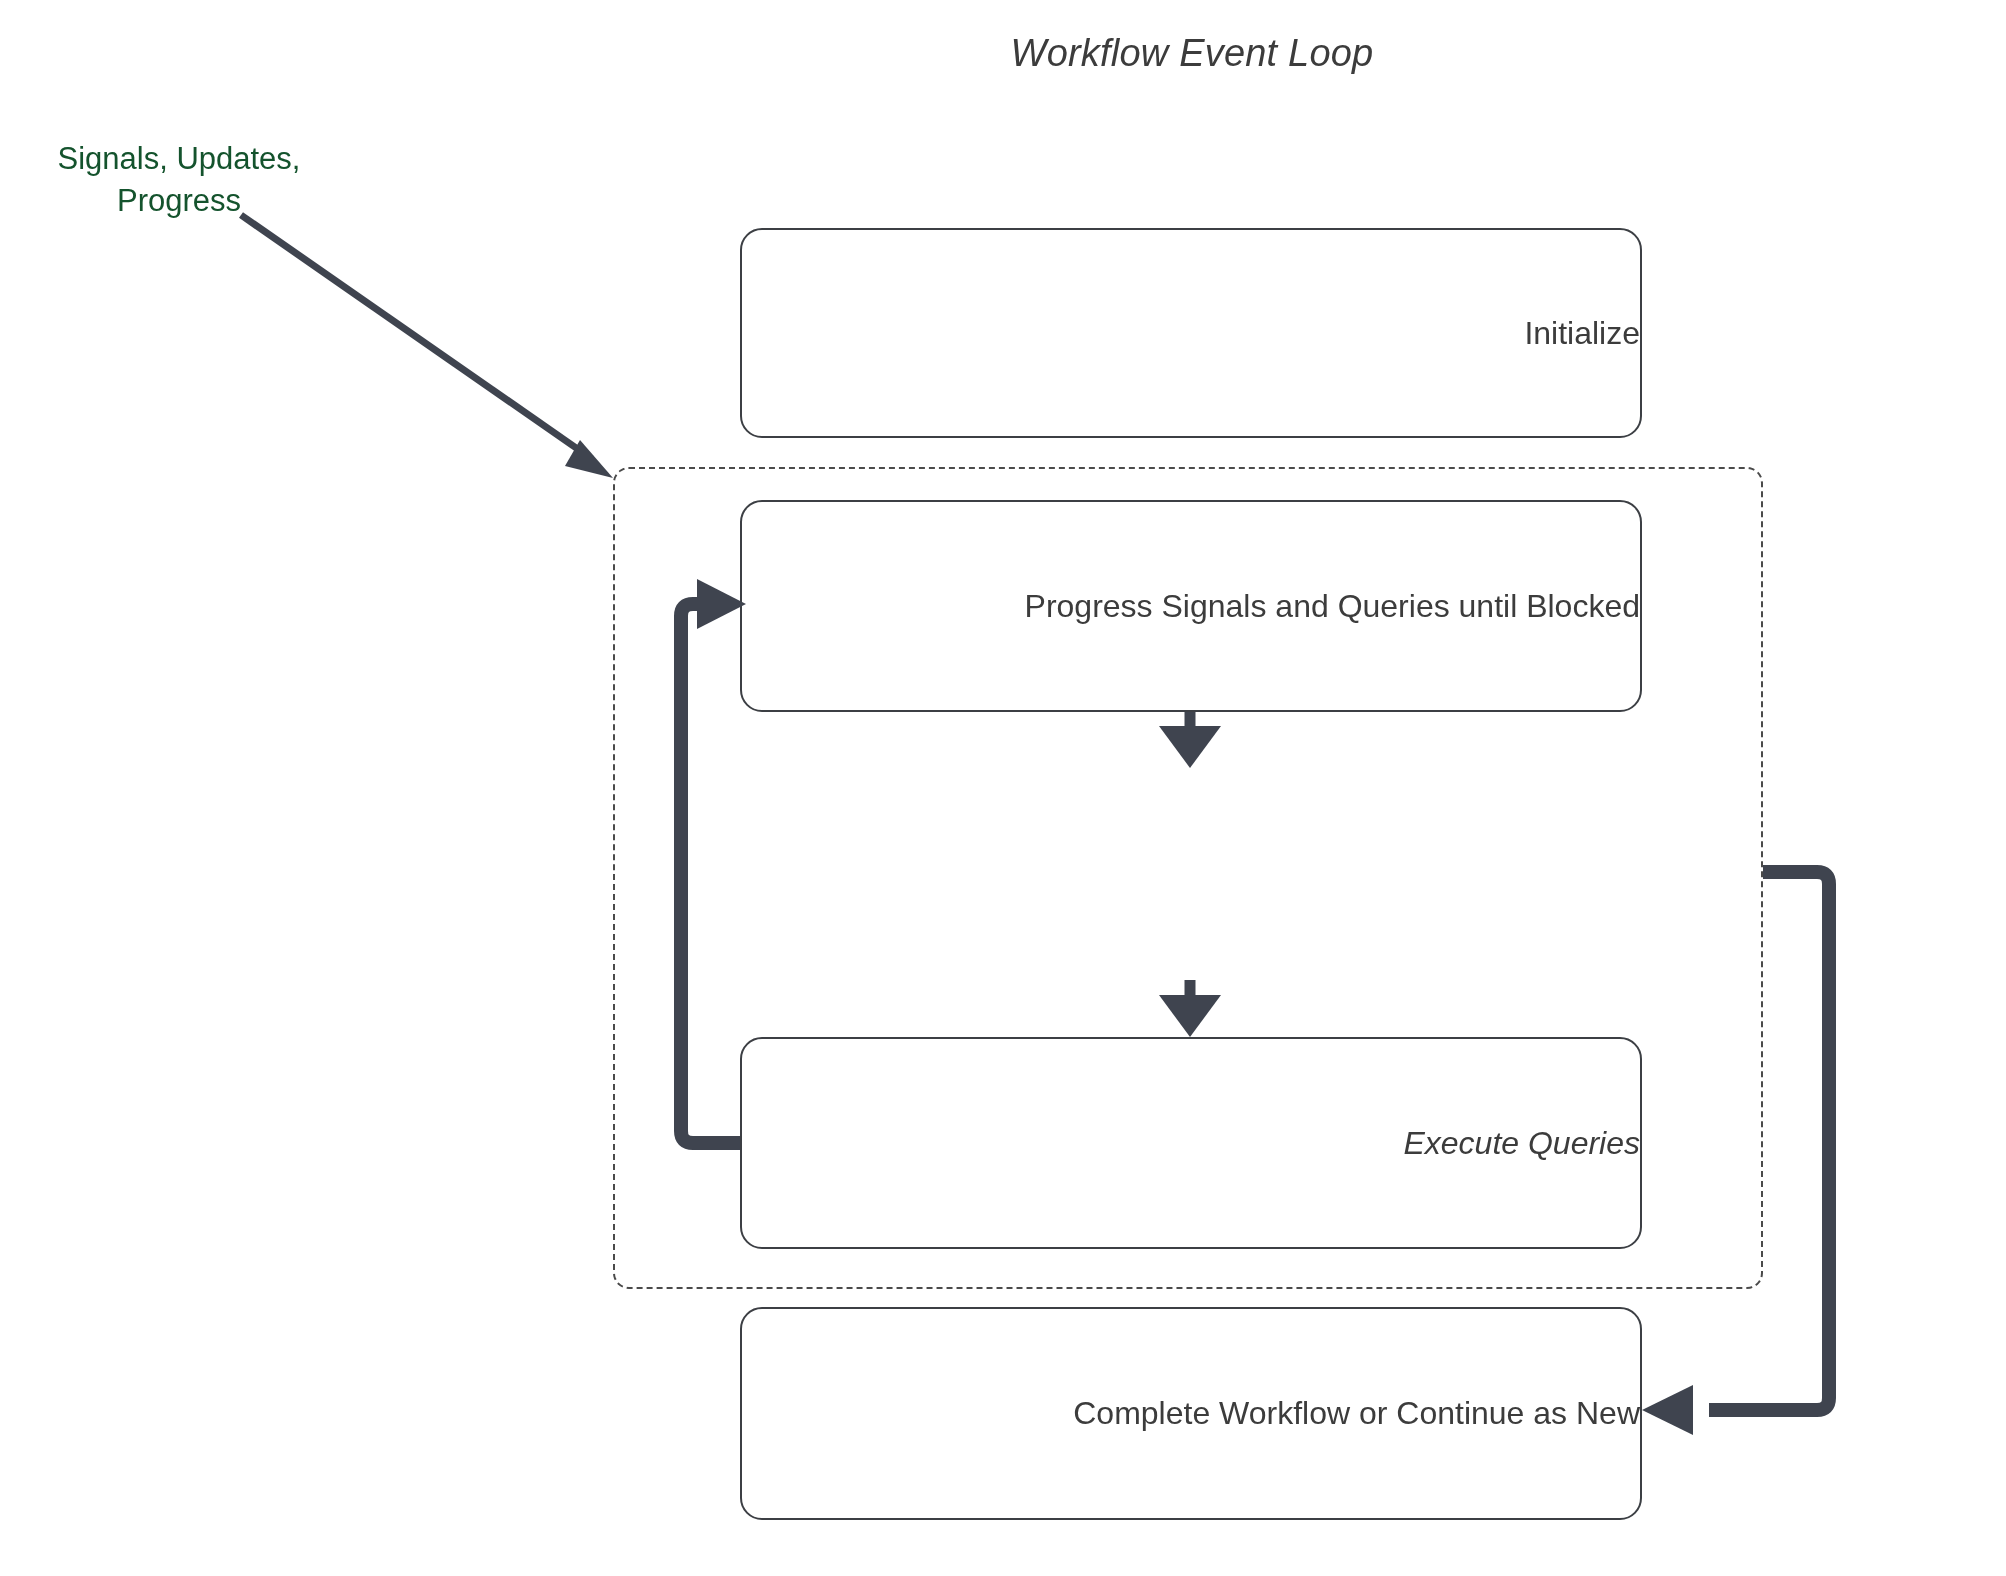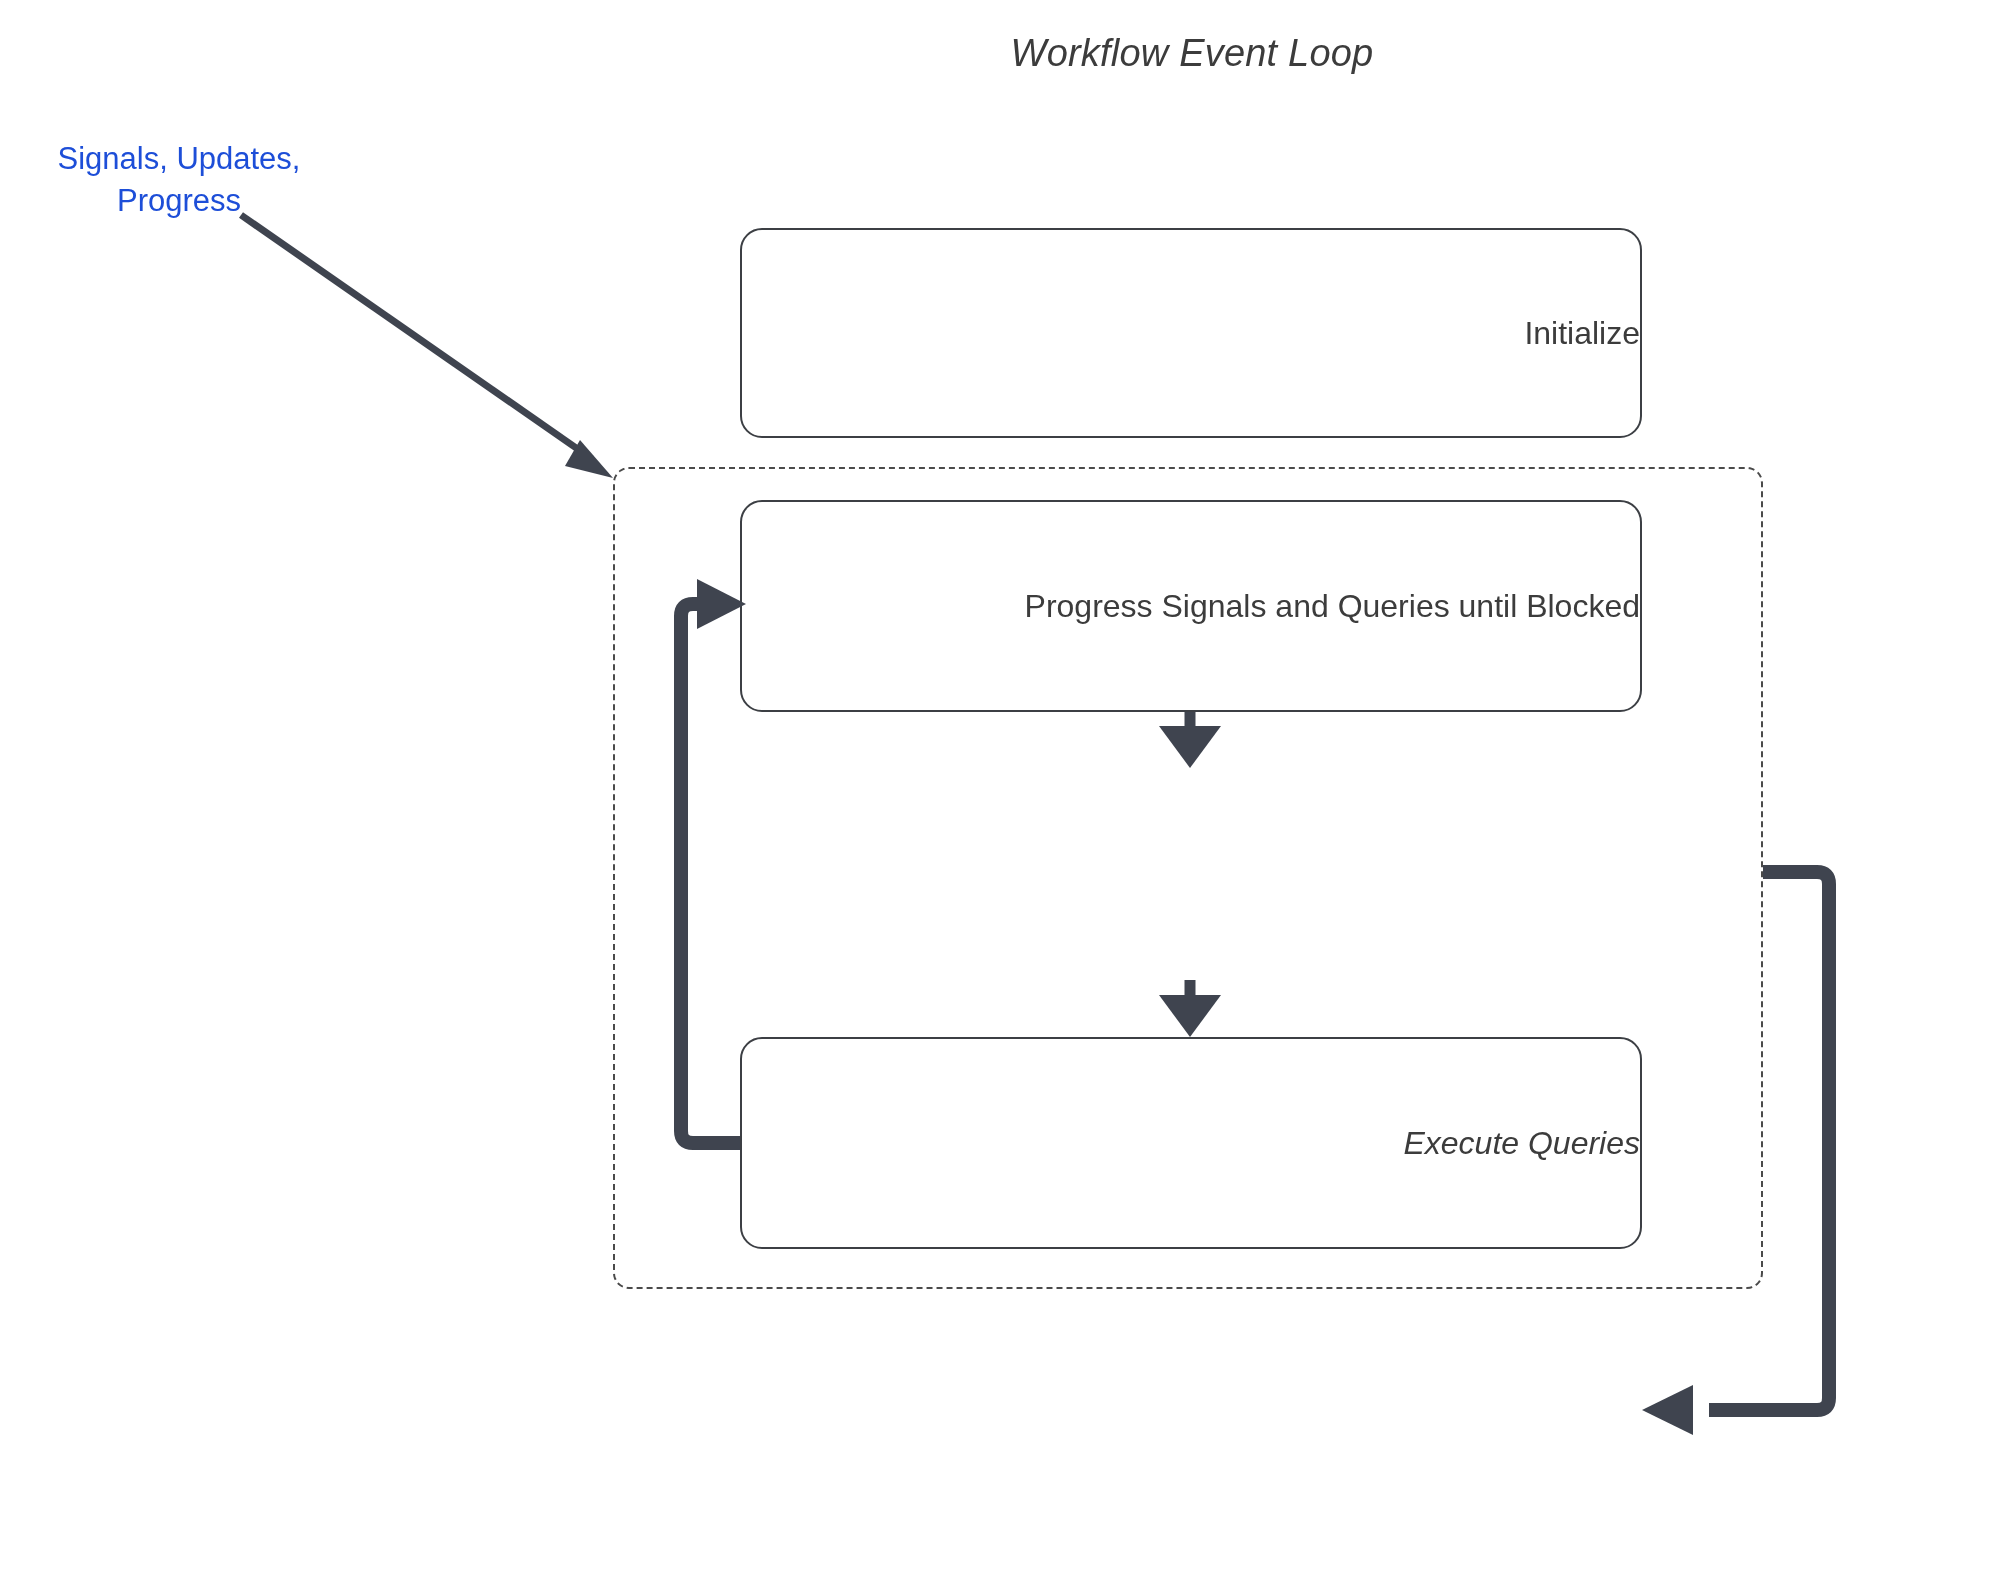--- a/index.html
+++ b/index.html
@@ -52,21 +52,21 @@
   }
 
   .side-label {
     position: absolute;
     left: 20px;
     top: 138px;
     width: 300px;
     text-align: center;
     font-size: 31px;
     line-height: 42px;
-    color: #1d4ed8;
+    color: #14532d;
   }
 
   .node-box {
     position: absolute;
     box-sizing: border-box;
     border: 2px solid #3c3f44;
     border-radius: 22px;
     background: #ffffff;
     display: flex;
     align-items: center;
@@ -114,20 +114,23 @@
 
   <div class="node-box" id="box-progress-signals">
     <span>Progress Signals and Queries until Blocked</span>
   </div>
 
 
   <div class="node-box" id="box-execute-queries">
     <span>Execute Queries</span>
   </div>
 
+  <div class="node-box" id="box-complete-wf">
+    <span>Complete Workflow or Continue as New</span>
+  </div>
 
   <svg class="svg-layer" viewBox="0 0 2006 1576" width="2006" height="1576">
 
     <g>
       <line x1="232" y1="215" x2="583" y2="459" stroke="#3f444f" stroke-width="7" stroke-linecap="butt"></line>
       <polygon points="604,478 556,466 571,440" fill="#3f444f"></polygon>
     </g>
 
     <g>
       <line x1="1181" y1="712" x2="1181" y2="732" stroke="#3f444f" stroke-width="11"></line>

